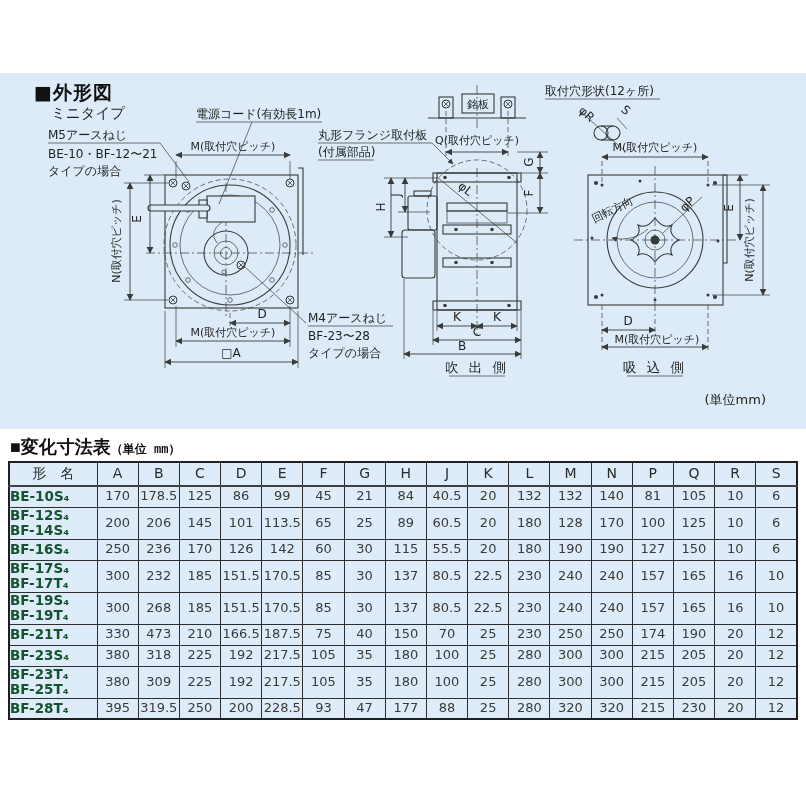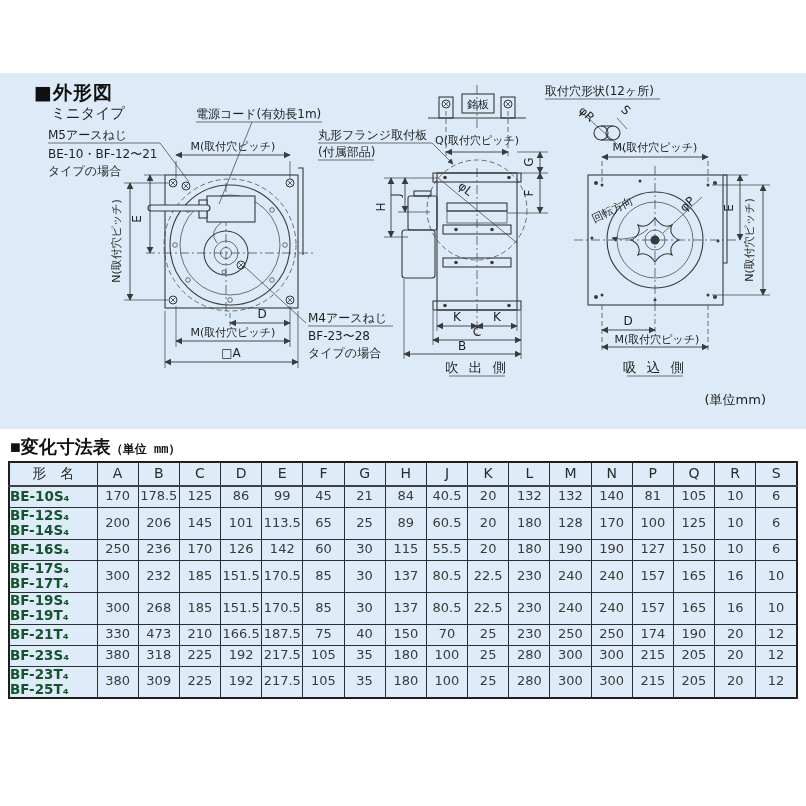--- a/index.html
+++ b/index.html
@@ -495,16 +495,38 @@
           <td>100</td>
           <td>25</td>
           <td>280</td>
           <td>300</td>
           <td>300</td>
           <td>215</td>
           <td>205</td>
           <td>20</td>
           <td>12</td>
         </tr>
+        <tr class="single">
+          <td class="name">
+            <div>BF-28T₄</div>
+          </td>
+          <td>395</td>
+          <td>319.5</td>
+          <td>250</td>
+          <td>200</td>
+          <td>228.5</td>
+          <td>93</td>
+          <td>47</td>
+          <td>177</td>
+          <td>88</td>
+          <td>25</td>
+          <td>280</td>
+          <td>320</td>
+          <td>320</td>
+          <td>215</td>
+          <td>230</td>
+          <td>20</td>
+          <td>12</td>
+        </tr>
       </tbody>
   </table>
 
 </div>
 
 </body></html>

